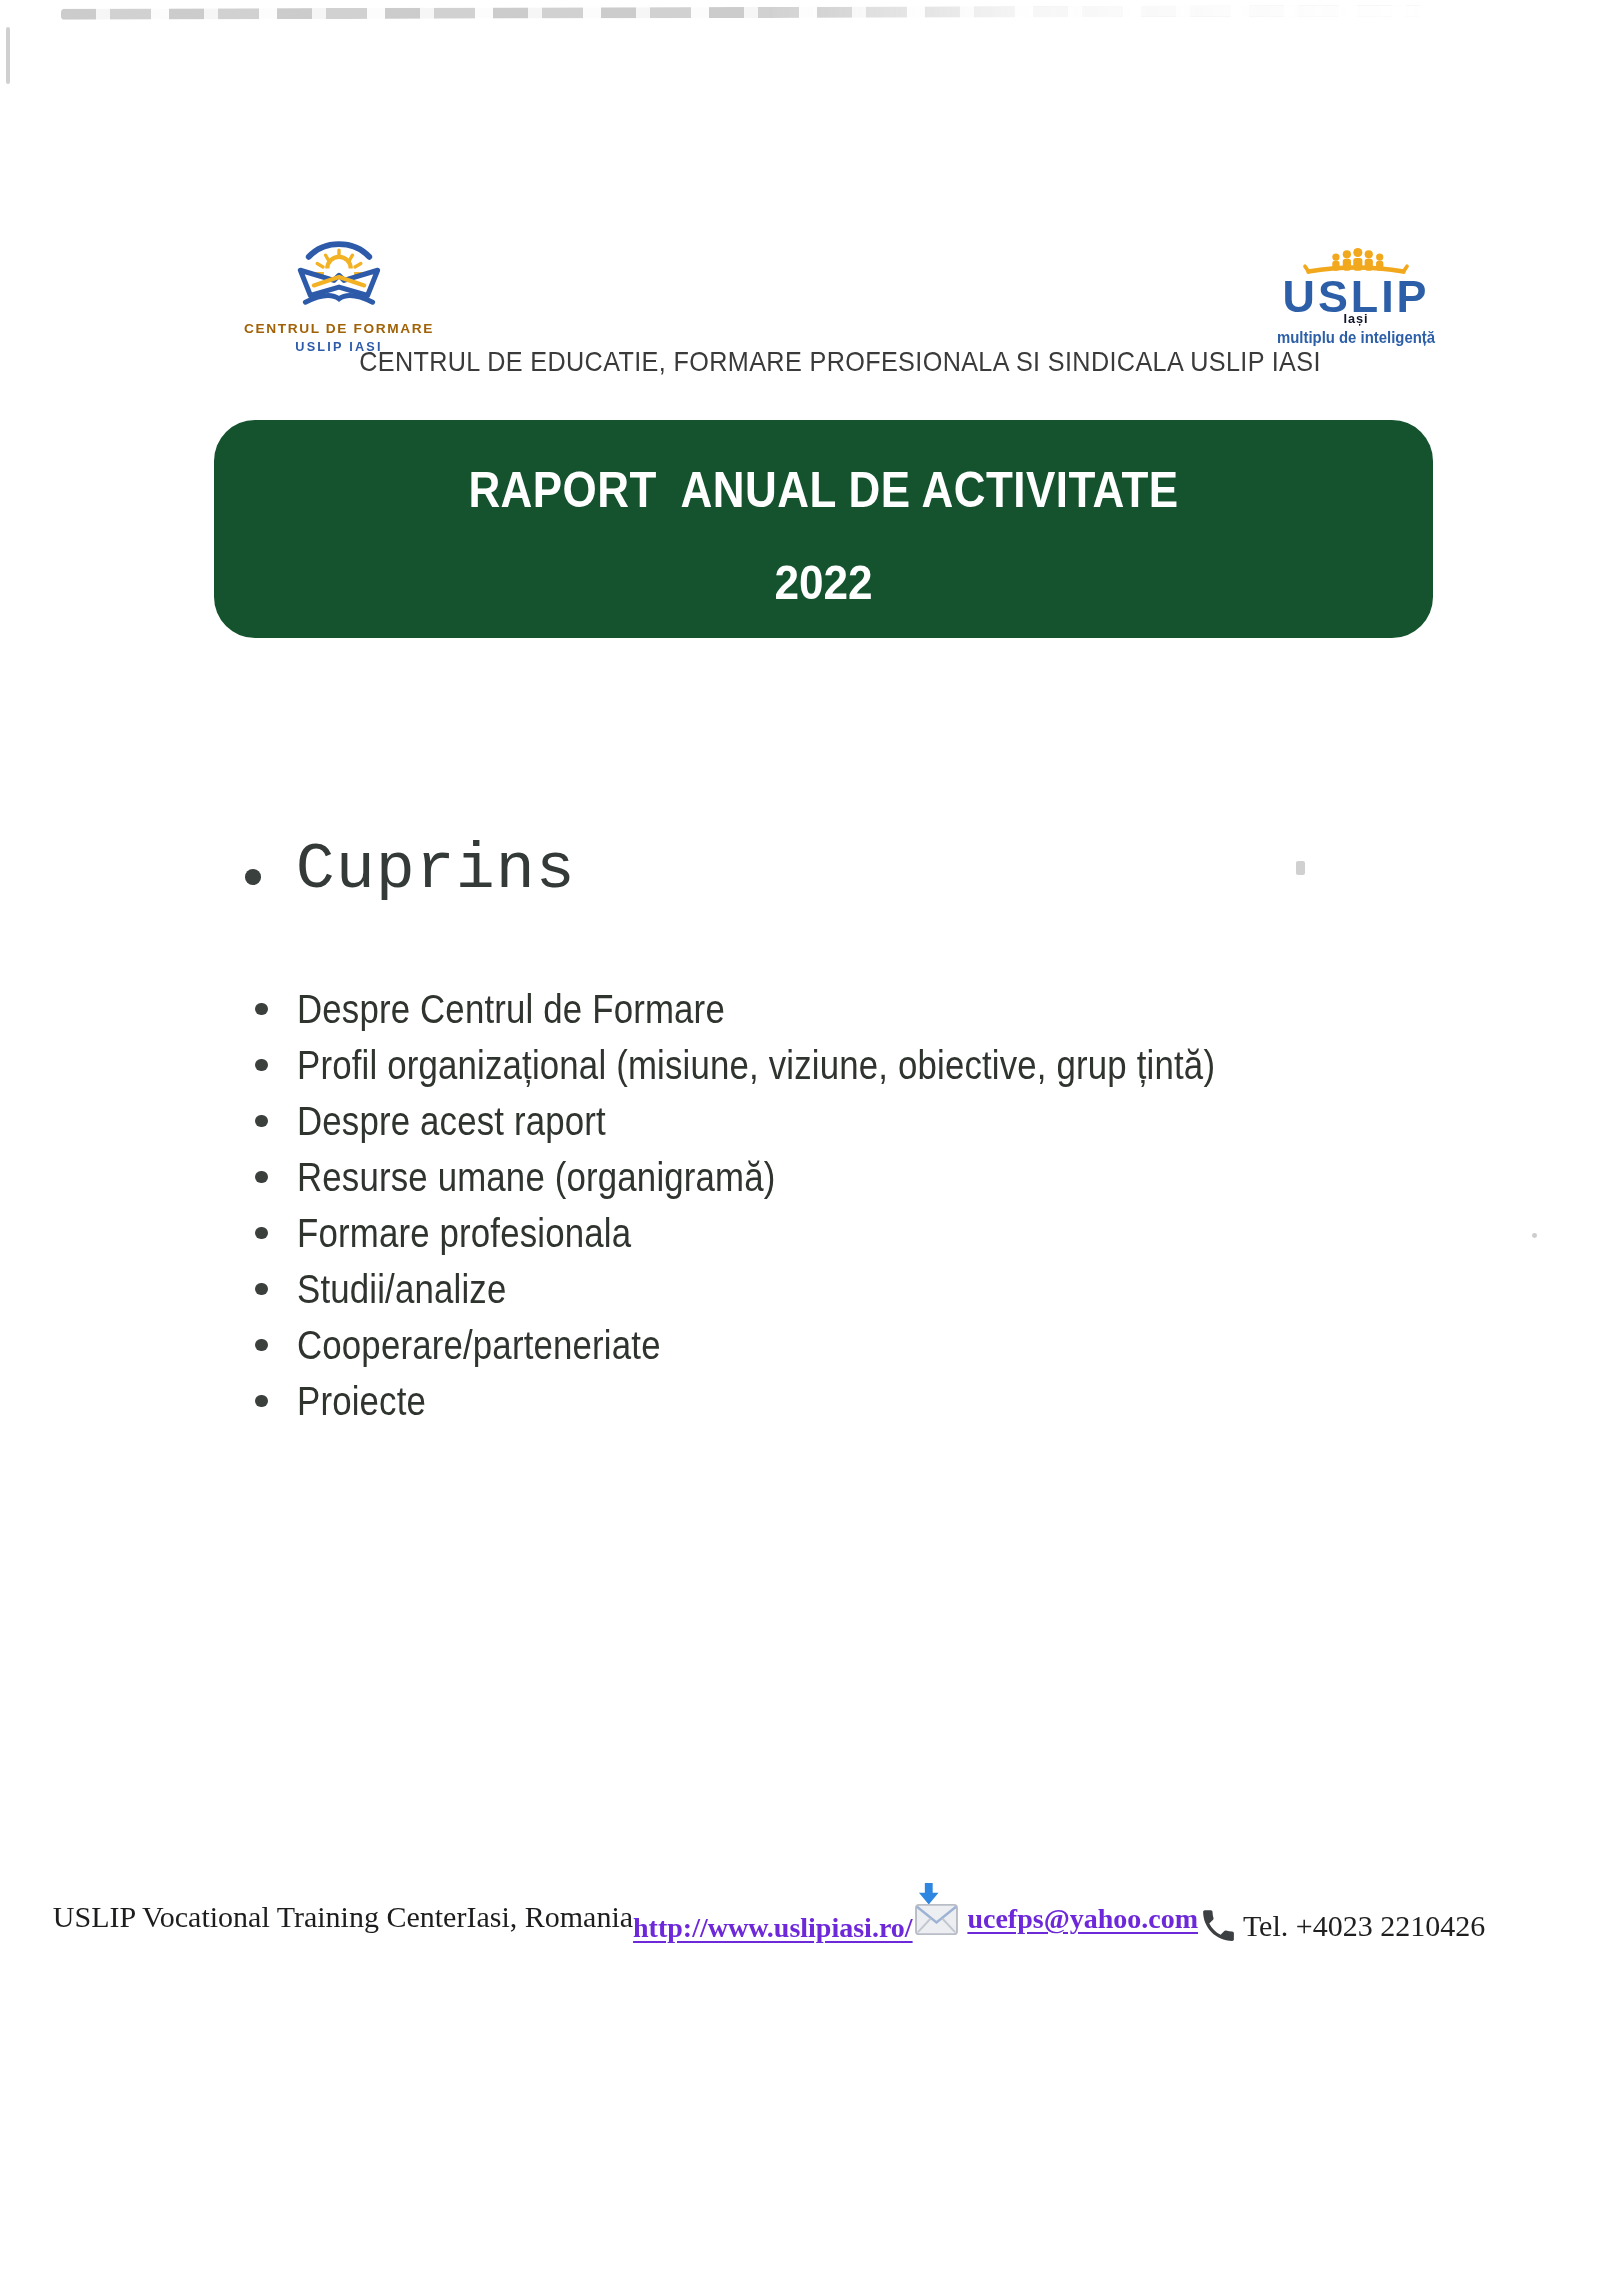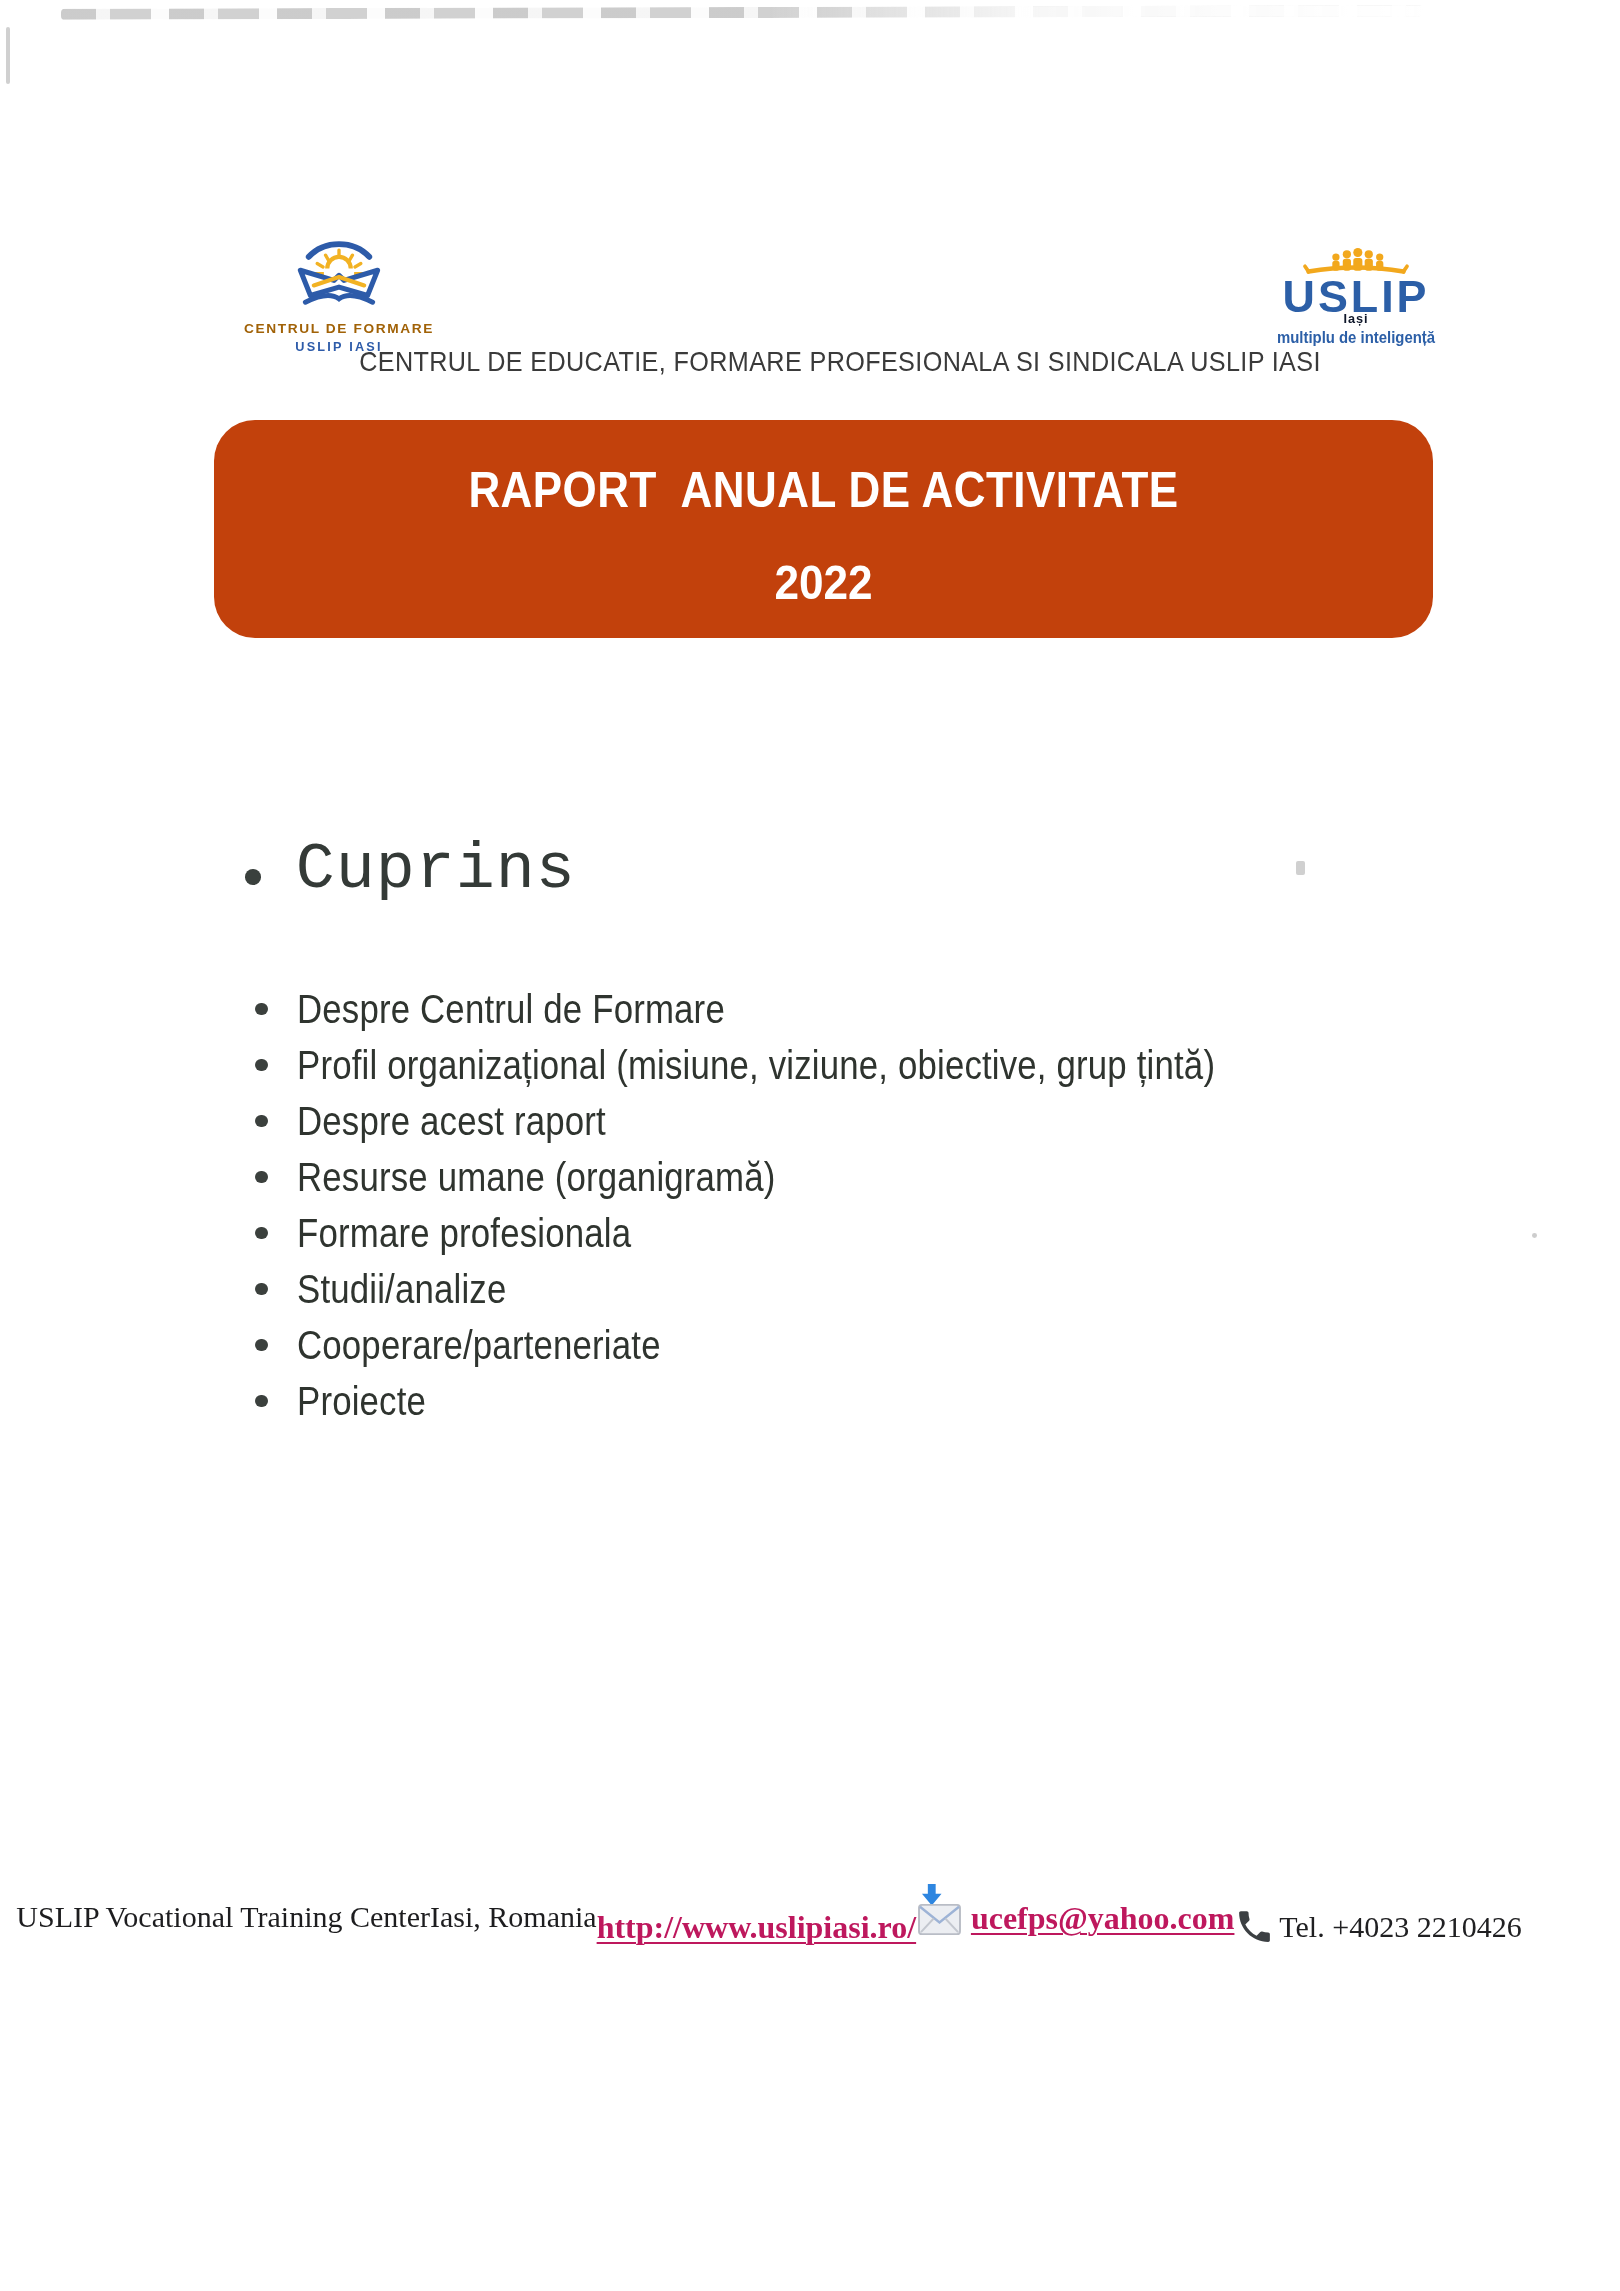--- a/index.html
+++ b/index.html
@@ -32,21 +32,21 @@
   .lr-city{font-weight:700;font-size:12.7px;color:#0f172a;letter-spacing:1px;margin-top:-2.9px;}
   .lr-tagline{font-weight:700;font-size:15.7px;color:#2c5fa7;margin-top:2.9px;transform:scaleX(.95);transform-origin:center;white-space:nowrap;}
 
   
   .org-line{position:absolute;top:346px;left:30px;width:1620px;text-align:center;
             font-size:27.4px;font-weight:400;color:#3a3a3a;letter-spacing:0.4px;
             transform:scaleX(.92);transform-origin:center;white-space:nowrap;}
 
   
   .banner{position:absolute;top:420px;left:214px;width:1219px;height:218px;
-          background:#c2410c;border-radius:41px;}
+          background:#14532d;border-radius:41px;}
   .banner-title{margin-top:43px;text-align:center;color:#fff;font-weight:700;font-size:50px;line-height:55px;
                 white-space:pre;transform:scaleX(.88);transform-origin:center;letter-spacing:0.5px;}
   .banner-year{margin-top:39px;text-align:center;color:#fff;font-weight:700;font-size:48px;line-height:51px;
                transform:scaleX(.92);transform-origin:center;}
 
   
   .cuprins{position:absolute;top:833px;left:245px;display:flex;align-items:center;}
   .dot{border-radius:50%;background:#3a403d;flex:none;}
   .cuprins .dot{width:15.7px;height:15.7px;margin-right:35px;margin-top:13.7px;}
   .cuprins-txt{font-family:Liberation Mono, monospace;font-size:65px;font-weight:400;color:#343a37;letter-spacing:1px;}
@@ -57,21 +57,21 @@
   .toc-item .dot{width:12.7px;height:12.7px;background:#3b403d;margin-right:29px;}
   .toc-txt{font-size:40px;font-weight:400;color:#2f342f;white-space:nowrap;
            transform:scaleX(.87);transform-origin:left center;letter-spacing:0.2px;}
 
   
   .footer{position:absolute;top:1884px;left:0;width:1620px;display:flex;justify-content:center;}
   .footer-inner{position:relative;left:-41px;display:flex;flex-direction:row;align-items:center;
                 font-family:"Liberation Serif",serif;color:#1d1d1f;}
   .f-name,.f-loc{font-size:30px;line-height:38px;}
   .f-web{margin-top:24.5px;line-height:37px;}
-  a.doc-link{font-family:"Liberation Serif",serif;font-weight:700;font-size:32px;color:#be185d;
+  a.doc-link{font-family:"Liberation Serif",serif;font-weight:700;font-size:28px;color:#6d28d9;
              text-decoration:underline;text-decoration-thickness:2px;text-underline-offset:3.9px;}
   .f-row{display:flex;align-items:center;position:relative;margin-top:2.9px;line-height:39px;}
   .icon-env{width:47px;height:39px;margin-right:7.8px;position:relative;flex:none;}
   .icon-env svg{width:47px;height:39px;display:block;}
   .icon-arrow{position:absolute;left:3.9px;top:-16.7px;width:23.5px;height:25.5px;}
   .icon-arrow svg{width:23.5px;height:25.5px;display:block;}
   .f-tel-row{display:flex;align-items:center;margin-top:18px;line-height:43px;}
   .icon-phone{width:41px;height:41px;margin-right:3.9px;flex:none;}
   .icon-phone svg{width:41px;height:41px;display:block;}
   .f-tel{font-size:30px;color:#202022;}

